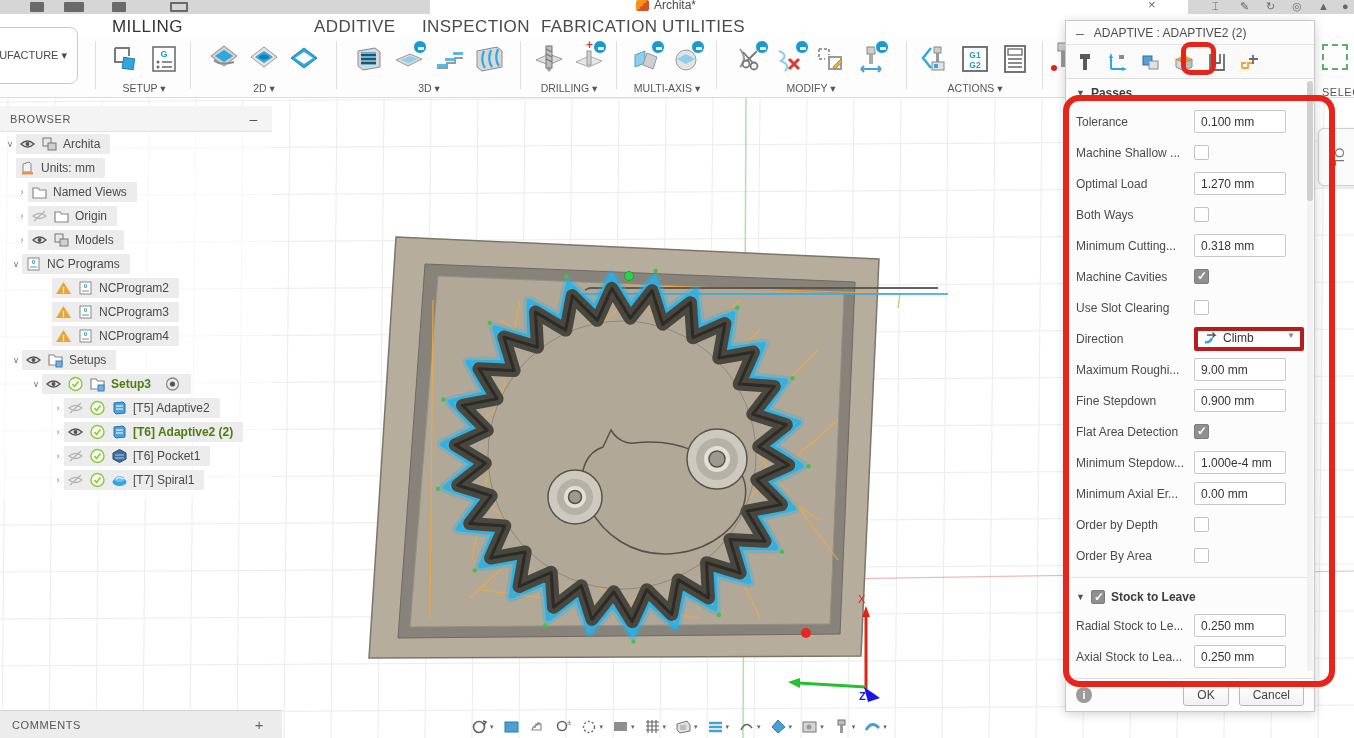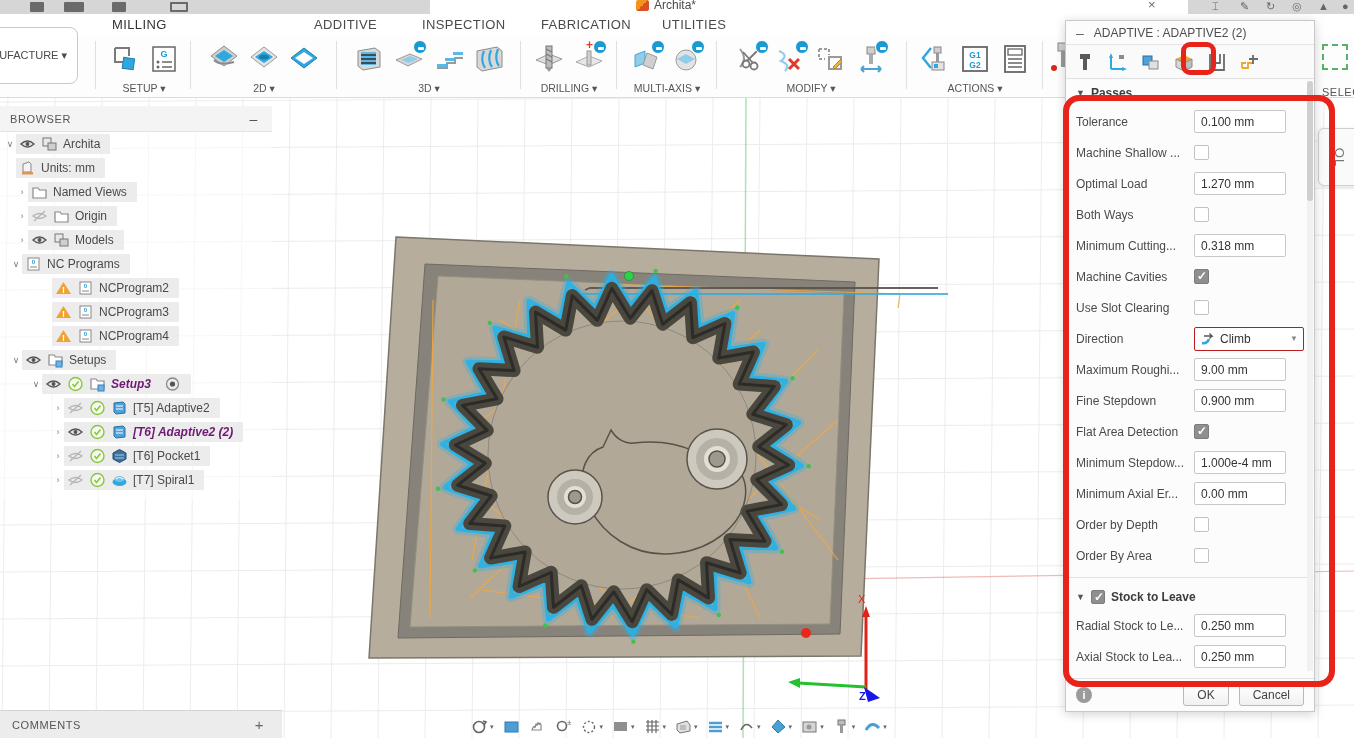--- a/index.html
+++ b/index.html
@@ -15,21 +15,21 @@
   .tb-gray { position:absolute; top:0; height:14px; background:#d6d6d6; }
   .tb-ico { position:absolute; top:2px; width:14px; height:10px; background:#6a6a6a; border-radius:1px; }
   .tb-ico.outline { background:#d6d6d6; border:2px solid #6a6a6a; }
   #doc-tab { position:absolute; top:-2px; left:636px; font-size:12px; color:#4a4a4a; display:flex; gap:5px; align-items:center; }
   .fusion-logo { width:13px; height:11px; background:linear-gradient(135deg,#f6921e 50%,#d94f26 50%); border-radius:2px; }
   #win-close { position:absolute; top:-3px; left:1148px; font-size:13px; color:#6a6a6a; }
   .tr-glyph { position:absolute; top:0px; font-size:11px; color:#666; }
 
   
   #tabsrow { position:absolute; left:0; top:14px; width:1354px; height:22px; background:#fff; }
-  .rtab { position:absolute; top:3px; font-size:13px; letter-spacing:0.4px; color:#4a4a4a; padding-bottom:11px; }
+  .rtab { position:absolute; top:3px; font-size:17px; letter-spacing:0.4px; color:#4a4a4a; padding-bottom:11px; }
   .rtab.active { border-bottom:3px solid #3c3c3c; color:#333; }
 
   
   #ribbon { position:absolute; left:0; top:36px; width:1354px; height:62px; background:#fdfdfd; border-bottom:1px solid #dcdcdc; }
   .rsep { position:absolute; top:5px; width:1px; height:48px; background:#e0e0e0; }
   .rgroup { position:absolute; top:2px; text-align:center; }
   .ricons { display:flex; gap:6px; justify-content:center; align-items:center; height:42px; }
   .rlabel { font-size:10.5px; color:#555; margin-top:2px; white-space:nowrap; }
   .ricon { position:relative; width:34px; height:36px; display:flex; align-items:center; justify-content:center; }
   .badge { position:absolute; right:-1px; top:-1px; width:14px; height:14px; background:#1b9ad2; border-radius:50%; border:1px solid #fff; }
@@ -40,21 +40,21 @@
     border:1px solid #c9c9c9; border-radius:8px; font-size:11px; color:#4a4a4a;
     display:flex; align-items:center; justify-content:flex-end; padding-right:10px; z-index:5; }
 
   
   #browser { position:absolute; left:0; top:106px; width:272px; z-index:4; background:rgba(255,255,255,0.55); padding-bottom:8px; }
   #browser-header { height:26px; display:flex; align-items:center; justify-content:space-between;
     font-size:11px; letter-spacing:0.6px; color:#555; padding:0 14px 0 10px; background:rgba(243,243,243,0.9); border-bottom:1px solid #e2e2e2;}
   .trow { height:24px; display:flex; align-items:center; font-size:12px; color:#4a4a4a; }
   .trow .caret { width:12px; text-align:center; color:#7a7a7a; font-size:9px; flex:none; }
   .chip { display:flex; align-items:center; gap:5px; background:rgba(234,234,234,0.92); padding:2px 10px 2px 3px; border-radius:1px; }
-  .bold { font-weight:bold; color:#701a75;font-style:italic; }
+  .bold { font-weight:bold; color:#4d7c0f; }
   .ti { width:17px; height:16px; flex:none; }
 
   
   #comments { position:absolute; left:0; top:710px; width:282px; height:28px; background:#ececec;
     border-top:1px solid #d5d5d5; z-index:4; display:flex; align-items:center; justify-content:space-between;
     padding:0 18px 0 12px; font-size:11px; letter-spacing:0.6px; color:#555; }
   #comments .plus { font-size:15px; color:#666; }
 
   
   #navbar { position:absolute; left:468px; top:716px; height:26px; z-index:4; display:flex; gap:3px; align-items:flex-start; }
@@ -70,22 +70,22 @@
   #dlg-body { position:absolute; left:0; top:59px; bottom:33px; right:0; overflow:hidden; }
   .sect-head { display:flex; align-items:center; gap:6px; height:26px; padding:0 10px; font-size:12px; font-weight:bold; color:#3c3c3c; }
   .sect-head .tri { font-size:9px; color:#555; }
   .frow { height:31px; display:flex; align-items:center; padding:0 10px; }
   .flabel { width:118px; font-size:12px; color:#4a4a4a; white-space:nowrap; overflow:hidden; flex:none; }
   .finput { width:92px; height:23px; border:1px solid #c8c8c8; border-radius:2px; background:#fff;
     font-size:12px; color:#333; padding:0 6px; display:flex; align-items:center; }
   .fcheck { width:15px; height:15px; border:1px solid #c2c2c2; border-radius:2px; background:#fff; position:relative; }
   .fcheck.on { background:#8f8f8f; border-color:#7c7c7c; }
   .fcheck.on::after { content:"✓"; position:absolute; left:2px; top:-1px; color:#fff; font-size:12px; font-weight:bold; }
-  .fselect { width:112px; height:24px; border:1px solid #b91c1c; border-radius:2px; background:#fff;
-    display:flex; align-items:center; gap:5px; padding:0 5px; font-size:12px; color:#333; }
+  .fselect { width:112px; height:24px; border:4px solid #b91c1c; border-radius:2px; background:#fff;
+    display:flex; gap:5px; padding:0 5px; font-size:12px; color:#333; }
   .fselect .dd { margin-left:auto; font-size:8px; color:#888; }
   .divline { height:1px; background:#e2e2e2; margin:6px 0; }
   #dlg-footer { position:absolute; left:0; bottom:0; right:0; height:33px; border-top:1px solid #e0e0e0;
     display:flex; align-items:center; padding:0 10px; gap:10px; background:#fcfcfc; }
   .dlg-btn { border:1px solid #b9b9b9; border-radius:3px; background:linear-gradient(#fff,#f1f1f1);
     font-size:12px; color:#444; padding:3px 13px; font-family:inherit; }
   #info-circle { width:16px; height:16px; border-radius:50%; background:#9b9b9b; color:#fff; font-size:11px;
     display:flex; align-items:center; justify-content:center; font-weight:bold; margin-right:auto; }
   #dlg-scroll { position:absolute; right:1px; top:60px; width:6px; height:590px; background:#f1f1f1; }
   #dlg-scroll .thumb { position:absolute; top:0; width:6px; height:120px; background:#cfcfcf; border-radius:3px; }

